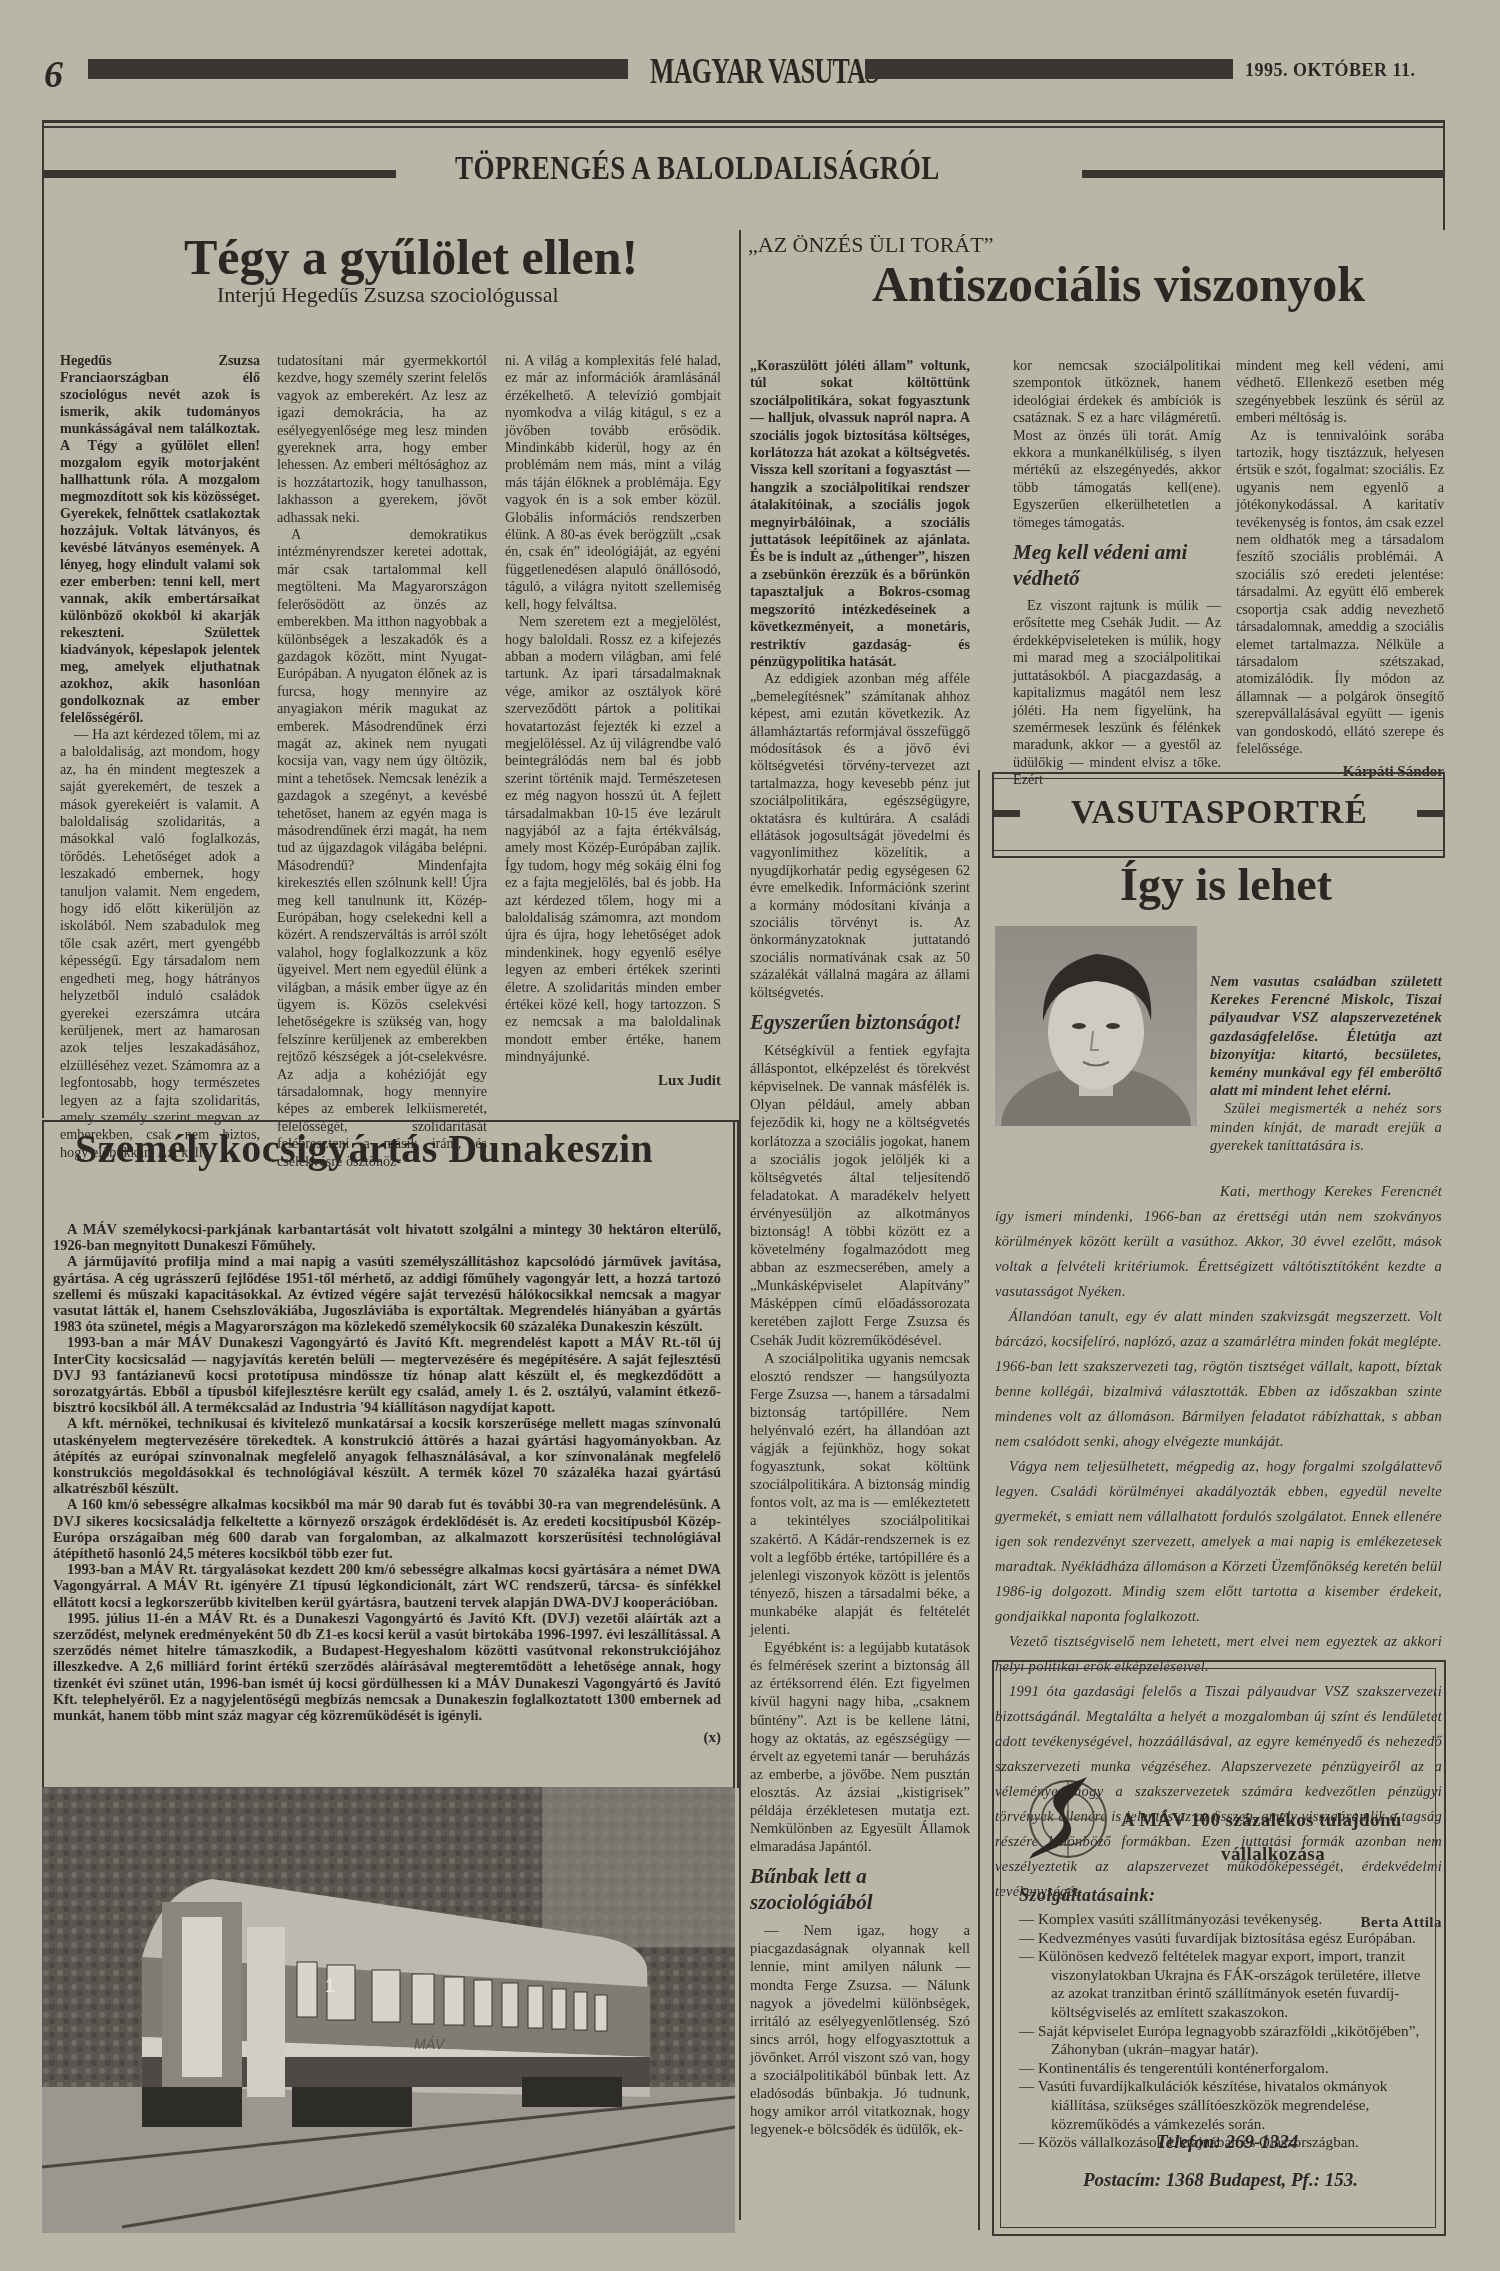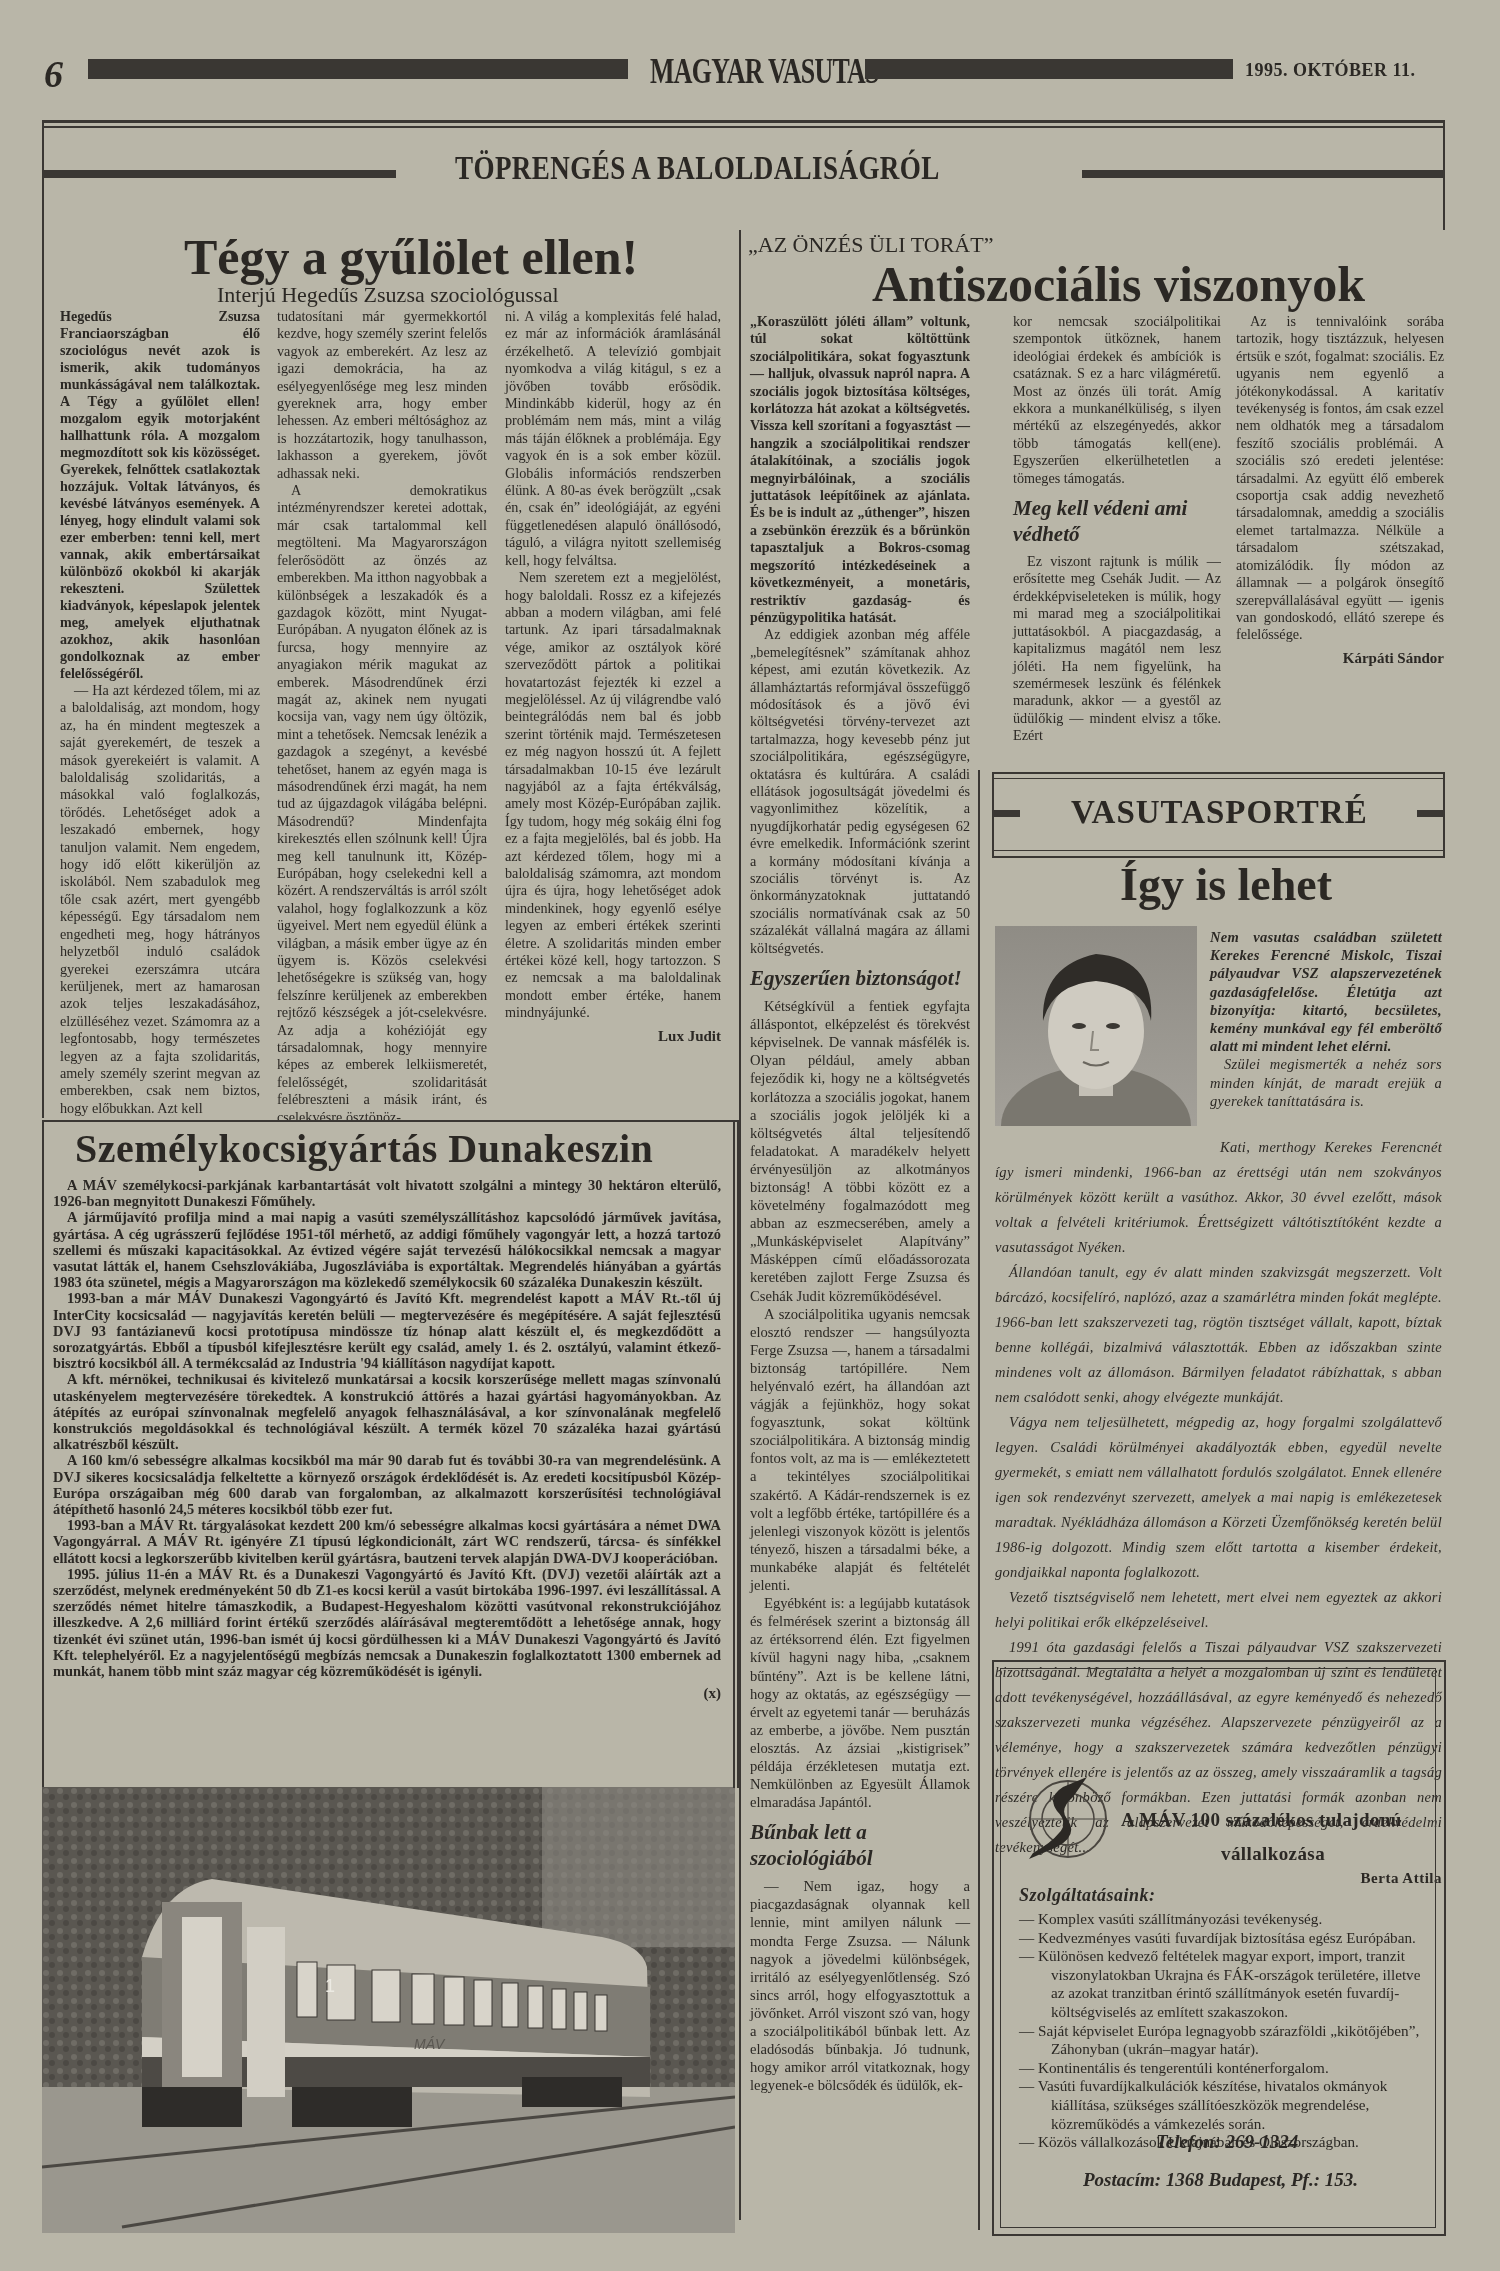--- a/index.html
+++ b/index.html
@@ -13,21 +13,21 @@
   .bar { position:absolute; background:#3a3733; }
   
   #pagenum { left:44px; top:52px; font-size:38px; font-style:italic; font-weight:bold; }
   #masthead { left:650px; top:50px; font-size:36px; font-weight:bold; letter-spacing:-1px; transform:scaleX(0.72); transform-origin:left top; font-family:"Liberation Serif",serif; }
   #pubdate { left:1245px; top:60px; font-size:18px; font-weight:bold; letter-spacing:0.5px; }
   
   .dbl { position:absolute; border-top:3px solid #3a3733; border-bottom:2px solid #3a3733; height:3px; }
   #section-title { left:455px; top:150px; font-size:33px; font-weight:bold; transform:scaleX(0.82); transform-origin:left top; letter-spacing:0.5px; }
   .frame-line { position:absolute; background:#3a3733; }
   
-  .col { position:absolute; font-size:14.2px; line-height:17.4px; text-align:justify; hyphens:auto; }
+  .col { position:absolute; font-size:14.2px; line-height:17.4px; text-align:justify; hyphens:auto;margin-top:44px; }
   .col p { margin:0; text-indent:14px; }
   .col p.noind { text-indent:0; }
   .bold { font-weight:bold; }
   .ital { font-style:italic; }
   .sub { text-align:left; font-style:italic; font-weight:bold; font-size:21px; line-height:26px; margin:8px 0 6px; }
   .byline { text-align:right; font-weight:bold; font-size:15px; margin-top:6px; }
   .headline { position:absolute; font-weight:bold; white-space:nowrap; }
   .kicker { position:absolute; font-size:22px; font-weight:normal; }
   .photo { position:absolute; overflow:hidden; }
   .ad-list { margin:0; padding:0; list-style:none; font-size:15.2px; line-height:18.6px; }
@@ -93,20 +93,21 @@
   <div class="col" style="left:914px;top:313px;width:0;"></div>
   <div class="col" style="left:914px;top:313px;width:0;"></div>
   <div class="col" style="left:914px;top:313px;width:0;"></div>
   <div class="col" style="left:914px;top:313px;width:0;"></div>
   <div class="col" style="left:1013px;top:313px;width:208px;">
     <p class="noind">kor nemcsak szociálpolitikai szempontok ütköznek, hanem ideológiai érdekek és ambíciók is csatáznak. S ez a harc világméretű. Most az önzés üli torát. Amíg ekkora a munkanélküliség, s ilyen mértékű az elszegényedés, akkor több támogatás kell(ene). Egyszerűen elkerülhetetlen a tömeges támogatás.</p>
     <div class="sub">Meg kell védeni ami védhető</div>
     <p>Ez viszont rajtunk is múlik — erősítette meg Csehák Judit. — Az érdekképviseleteken is múlik, hogy mi marad meg a szociálpolitikai juttatásokból. A piacgazdaság, a kapitalizmus magától nem lesz jóléti. Ha nem figyelünk, ha szemérmesek leszünk és félénkek maradunk, akkor — a gyestől az üdülőkig — mindent elvisz a tőke. Ezért</p>
   </div>
   <div class="col" style="left:1236px;top:313px;width:208px;">
+    <p class="noind">mindent meg kell védeni, ami védhető. Ellenkező esetben még szegényebbek leszünk és sérül az emberi méltóság is.</p>
     <p>Az is tennivalóink sorába tartozik, hogy tisztázzuk, helyesen értsük e szót, fogalmat: szociális. Ez ugyanis nem egyenlő a jótékonykodással. A karitatív tevékenység is fontos, ám csak ezzel nem oldhatók meg a társadalom feszítő szociális problémái. A szociális szó eredeti jelentése: társadalmi. Az együtt élő emberek csoportja csak addig nevezhető társadalomnak, ameddig a szociális elemet tartalmazza. Nélküle a társadalom szétszakad, atomizálódik. Íly módon az államnak — a polgárok önsegítő szerepvállalásával együtt — igenis van gondoskodó, ellátó szerepe és felelőssége.</p>
     <div class="byline">Kárpáti Sándor</div>
   </div>
 </div>
 
 <div class="frame-line" style="left:978px;top:770px;width:2px;height:1460px;"></div>
 
 <div>
   <div class="abs" style="left:992px;top:772px;width:449px;height:82px;border:2px solid #3a3733;">
     <div class="abs" style="left:0;top:4px;width:449px;height:1px;background:#3a3733;"></div>

